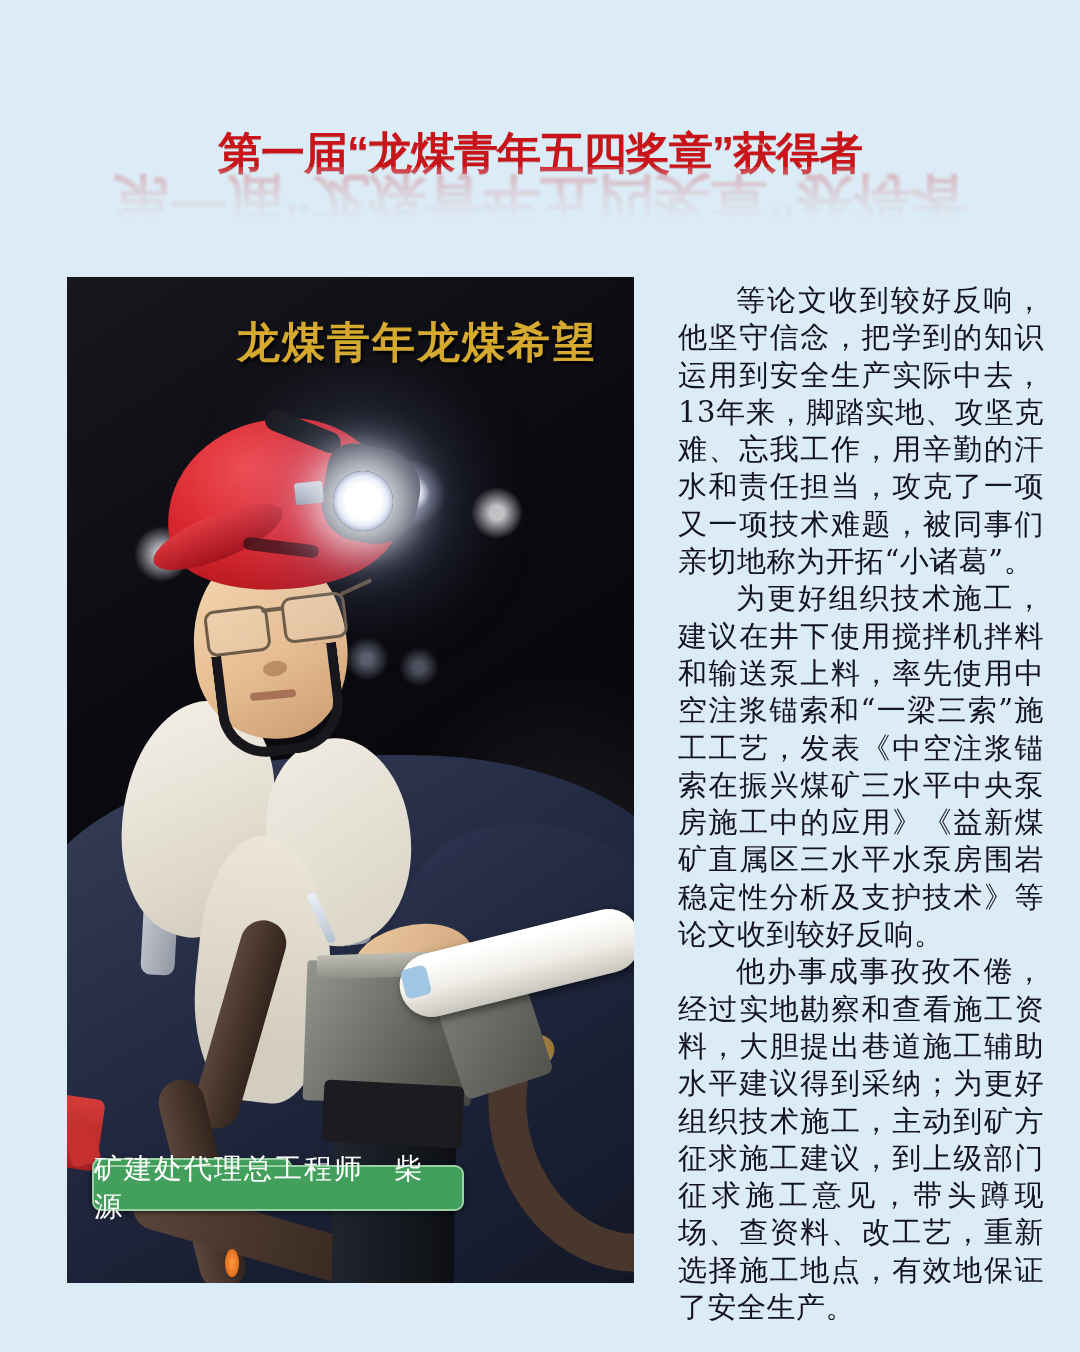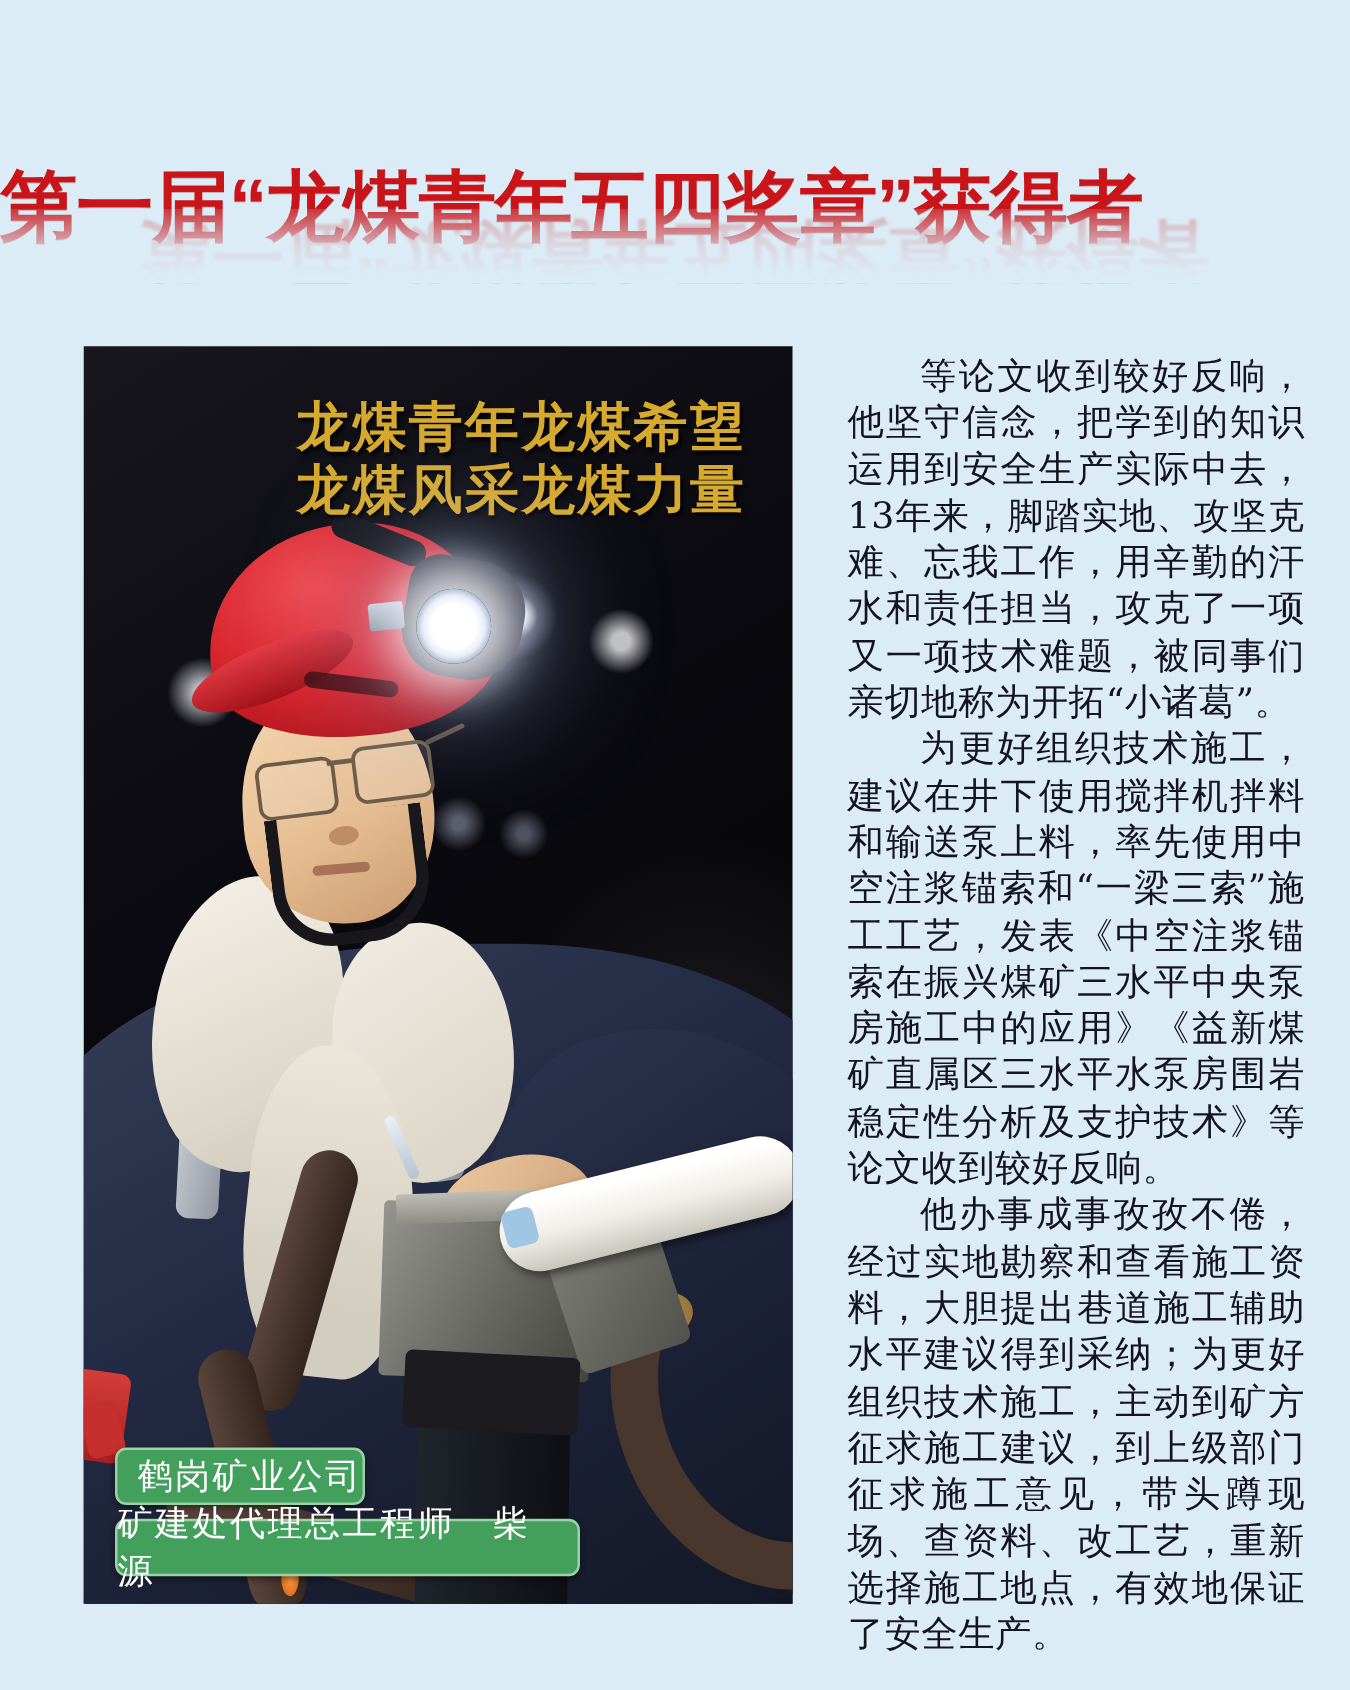--- a/index.html
+++ b/index.html
@@ -7,22 +7,22 @@
     position:relative;
     width:1080px;height:1352px;
     background:#dcecf6;
     overflow:hidden;
     font-family:"Liberation Sans", sans-serif;
   }
 
   
   .main-title{
     position:absolute;top:86px;left:0;width:100%;
-    text-align:left;
-    font-size:62px;line-height:76px;font-weight:900;
+    text-align:center;
+    font-size:44px;line-height:76px;font-weight:900;
     letter-spacing:-1px;
     color:#c9151a;
     text-shadow:0 1px 0 rgba(120,0,0,0.25);
   }
   .title-reflection-wrap{
     position:absolute;top:167px;left:0;width:100%;height:60px;
     overflow:hidden;
   }
   .title-reflection{
     width:100%;text-align:center;
@@ -187,21 +187,21 @@
     background:#43a05c;
     border:2px solid #9ad2a6;
     border-radius:9px;
     color:#ffffff;
     font-size:28px;font-weight:500;letter-spacing:2px;
     z-index:10;
     box-shadow:0 2px 5px rgba(0,0,0,0.45);
     font-family:"Liberation Sans", sans-serif;
   }
   .label-company{left:25px;top:881px;width:196px;height:42px;}
-  .label-person{left:25px;top:938px;width:368px;height:42px;}
+  .label-person{left:25px;top:888px;width:368px;height:42px;}
 
   
   .article{
     position:absolute;left:678px;top:282px;width:366px;
     font-family:"DejaVu Serif","Liberation Serif",serif;
     font-size:29px;line-height:37.3px;
     letter-spacing:0.5px;
     color:#141420;
     text-align:justify;
   }
@@ -215,21 +215,20 @@
   <h1 class="main-title">第一届“龙煤青年五四奖章”获得者</h1>
   <div class="title-reflection-wrap">
     <div class="title-reflection">第一届“龙煤青年五四奖章”获得者</div>
     <div class="title-reflection-fade"></div>
   </div>
 
   <div class="photo">
 
     <div class="gold-slogan">
       <div style="position:static;">龙煤青年龙煤希望</div>
-      <div style="position:static;">龙煤风采龙煤力量</div>
     </div>
 
     <div class="jacket-main"></div>
     <div class="jacket-right"></div>
     <div class="stripe-left"></div>
     <div class="stripe-right"></div>
     <div class="flag-badge"></div>
 
     <div class="towel-left"></div>
     <div class="towel-right"></div>

